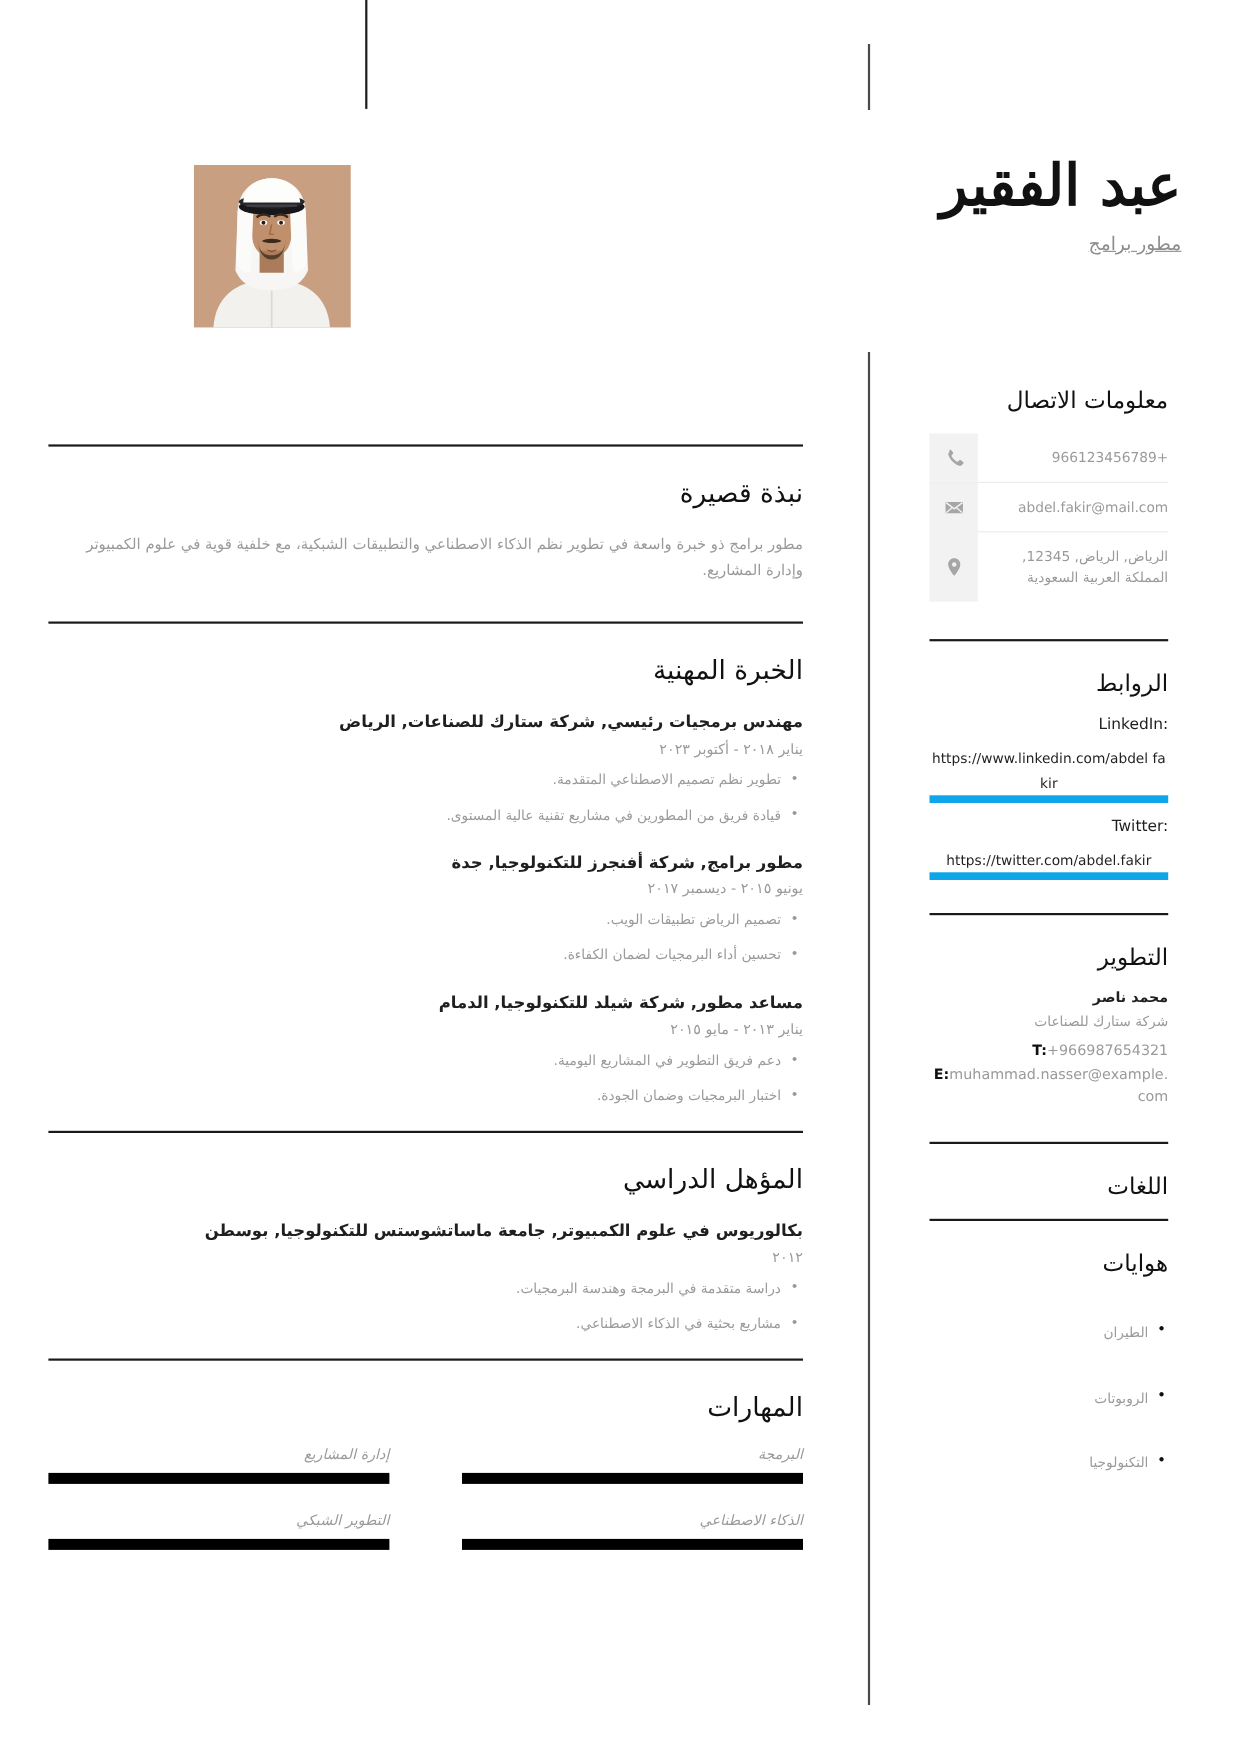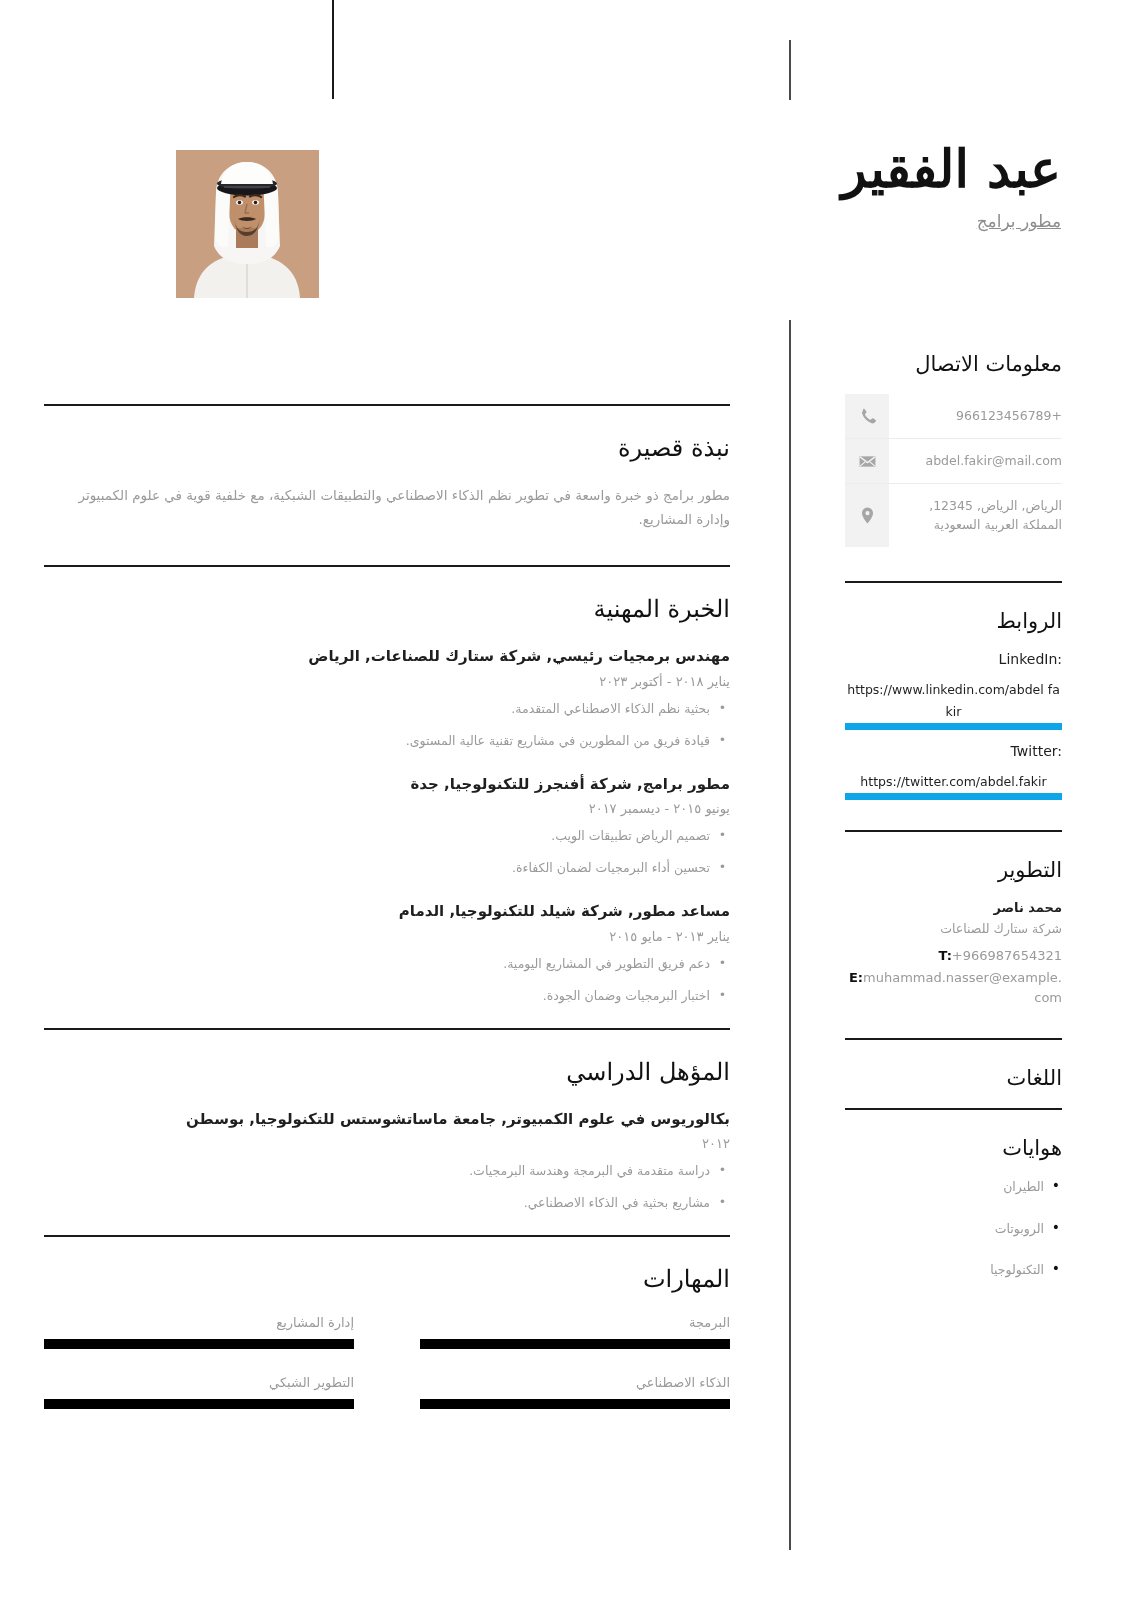--- a/index.html
+++ b/index.html
@@ -29,21 +29,21 @@
   .col-sep {
     position: absolute;
     left: 789px; top: 320px;
     width: 2px; height: 1230px;
     background: #4a4a4a;
   }
 
   
   .header {
     position: absolute;
-    top: 140px; right: 69px;
+    top: 140px; right: 56px;
     width: 420px;
     text-align: right;
   }
   .full-name {
     font-family: "DejaVu Serif", "Liberation Serif", serif;
     font-size: 52px;
     font-weight: 700;
     color: #111;
     line-height: 1.1;
     margin: 0 0 14px 0;
@@ -132,20 +132,21 @@
   
   .skills-grid {
     display: flex;
     flex-wrap: wrap;
     gap: 0 66px;
     margin-top: 6px;
   }
   .skill {
     width: 310px;
     margin-bottom: 26px;
+    font-style: italic;
   }
   .skill-name {
     font-size: 13px;
     color: #9a9a9a;
     margin: 0 0 9px 0;
     text-align: right;
   }
   .bar-track {
     height: 10px;
     background: #ffffff;
@@ -267,20 +268,21 @@
 
   
   .hobby-list { list-style: none; margin:0; padding:0; }
   .hobby-list li {
     font-size: 12.5px;
     color: #9a9a9a;
     margin-bottom: 24px;
     padding-right: 18px;
     position: relative;
     line-height: 1.4;
+    margin-top: 42px;
   }
   .hobby-list li::before {
     content: "•";
     position: absolute;
     right: 2px; top: -2px;
     color: #111;
     font-size: 14px;
   }
 </style>
 </head>
@@ -342,21 +344,21 @@
   </section>
 
   <section class="sec">
     <div class="sec-rule"></div>
     <h2 class="sec-title">الخبرة المهنية</h2>
 
     <div class="entry">
       <p class="entry-title">مهندس برمجيات رئيسي, شركة ستارك للصناعات, الرياض</p>
       <p class="entry-date">يناير ٢٠١٨ - أكتوبر ٢٠٢٣</p>
       <ul class="entry-bullets">
-        <li>بحثية نظم الذكاء الاصطناعي المتقدمة.</li>
+        <li>تطوير نظم تصميم الاصطناعي المتقدمة.</li>
         <li>قيادة فريق من المطورين في مشاريع تقنية عالية المستوى.</li>
       </ul>
     </div>
 
     <div class="entry">
       <p class="entry-title">مطور برامج, شركة أفنجرز للتكنولوجيا, جدة</p>
       <p class="entry-date">يونيو ٢٠١٥ - ديسمبر ٢٠١٧</p>
       <ul class="entry-bullets">
         <li>تصميم الرياض تطبيقات الويب.</li>
         <li>تحسين أداء البرمجيات لضمان الكفاءة.</li>

